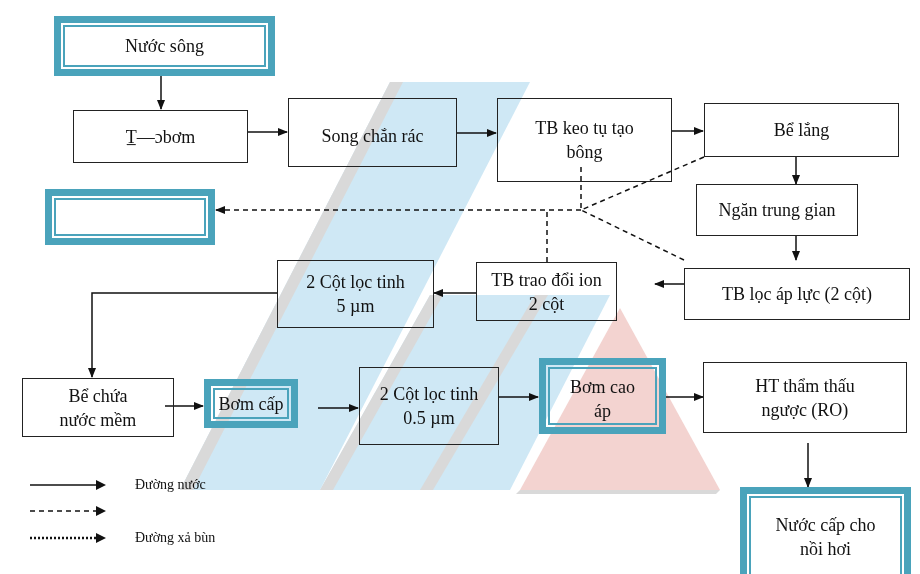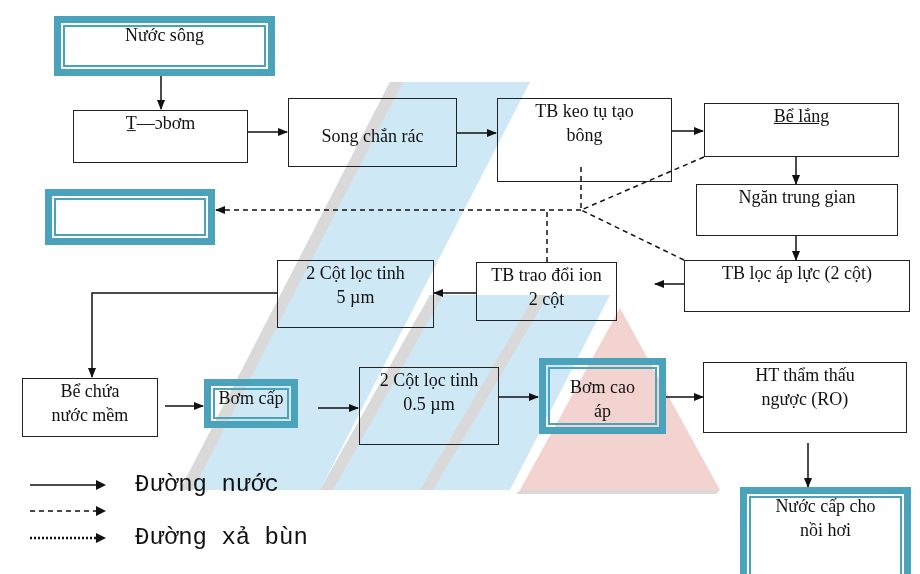--- a/index.html
+++ b/index.html
@@ -1,29 +1,29 @@
 <!DOCTYPE html>
 <html><head>
   <meta charset="utf-8">
   <style>
     html, body { margin: 0; padding: 0; background: #ffffff; }
     body { width: 920px; height: 574px; position: relative; overflow: hidden;
            font-family: "Liberation Serif", "DejaVu Serif", serif; color: #111; }
     #bg, #lines { position: absolute; left: 0; top: 0; }
     .box { position: absolute; box-sizing: border-box; border: 1.5px solid #222; background: rgba(255,255,255,0.0);
-           display: flex; justify-content: center; text-align: center;
+           display: flex; align-items: center; justify-content: center; text-align: center;
            font-size: 18px; line-height: 24px; }
     .box.dbl { border: 7px solid #4aa3bb; padding: 0; }
     .box.dbl .inner { position: absolute; left: 2px; top: 2px; right: 2px; bottom: 2px;
            border: 2px solid #4aa3bb; box-sizing: border-box; }
     .box .txt { position: relative; white-space: pre-line; }
     .box.top-align { align-items: center; padding-top: 6px; }
     .legend-item { position: absolute; left: 30px; height: 24px; width: 330px; }
     .legend-item svg { position: absolute; left: 0; top: 4px; }
-    .legend-item .lt { position: absolute; left: 105px; top: 0; font-size: 24px; line-height: 24px; font-family: Liberation Mono, monospace; }
+    .legend-item .lt { position: absolute; left: 105px; top: 0; font-size: 14px; line-height: 24px; }
   </style>
 </head>
 <body>
 
 <svg id="bg" width="920" height="574">
   <polygon points="390,82 530,82 320,490 180,490" fill="#cfe8f5"></polygon>
   <polygon points="390,82 403,82 193,490 180,490" fill="#d9d9d9"></polygon>
   <polygon points="430,295 600,295 430,490 320,490" fill="#cfe8f5"></polygon>
   <polygon points="430,295 443,295 333,490 320,490" fill="#d9d9d9"></polygon>
   <polygon points="535,295 610,295 510,490 420,490" fill="#cfe8f5"></polygon>
@@ -74,47 +74,47 @@
 
 <div class="box top-align" style="left:288px;top:98px;width:169px;height:69px;">
   <span class="txt">Song chắn rác</span>
 </div>
 
 <div class="box" style="left:497px;top:98px;width:175px;height:84px;">
   <span class="txt">TB keo tụ tạo
 bông</span>
 </div>
 
-<div class="box" style="left:704px;top:103px;width:195px;height:54px;text-decoration:underline;">
+<div class="box" style="left:704px;top:103px;width:195px;height:54px;">
   <span class="txt">Bể lắng</span>
 </div>
 
 <div class="box dbl" style="left:45px;top:189px;width:170px;height:56px;">
   <div class="inner"></div>
 </div>
 
-<div class="box" style="left:696px;top:184px;width:202px;height:52px;">
+<div class="box" style="left:696px;top:184px;width:162px;height:52px;">
   <span class="txt">Ngăn trung gian</span>
 </div>
 
-<div class="box" style="left:684px;top:260px;width:226px;height:52px;">
+<div class="box" style="left:684px;top:268px;width:226px;height:52px;">
   <span class="txt">TB lọc áp lực (2 cột)</span>
 </div>
 
 <div class="box" style="left:476px;top:262px;width:141px;height:59px;">
   <span class="txt">TB trao đổi ion
 2 cột</span>
 </div>
 
 <div class="box" style="left:277px;top:260px;width:157px;height:68px;">
   <span class="txt">2 Cột lọc tinh
 5 µm</span>
 </div>
 
-<div class="box" style="left:22px;top:378px;width:136px;height:59px;">
+<div class="box" style="left:22px;top:378px;width:152px;height:59px;">
   <span class="txt">Bể chứa
 nước mềm</span>
 </div>
 
 <div class="box dbl" style="left:204px;top:379px;width:94px;height:49px;">
   <div class="inner"></div>
   <span class="txt">Bơm cấp</span>
 </div>
 
 <div class="box" style="left:359px;top:367px;width:140px;height:78px;">

